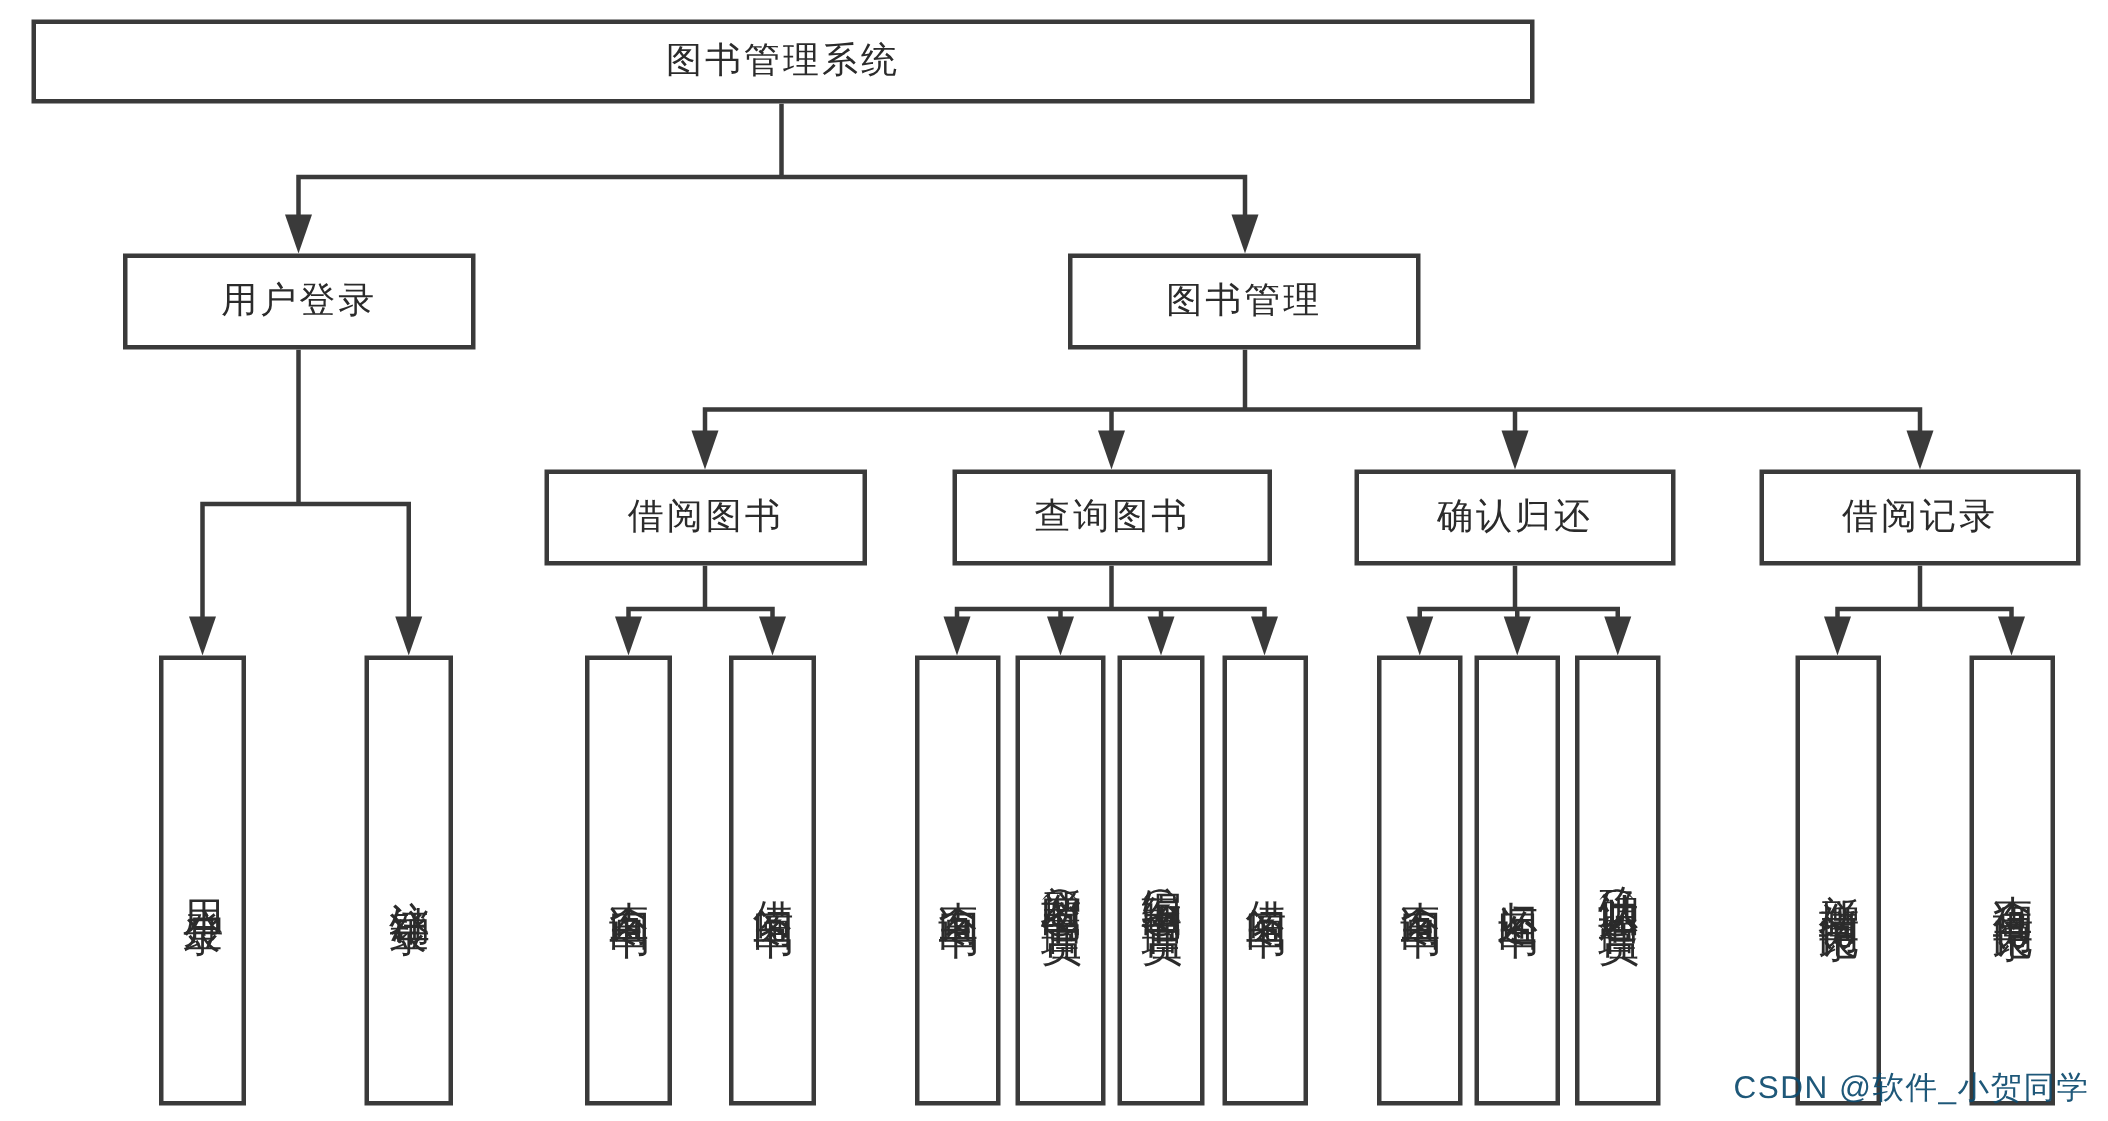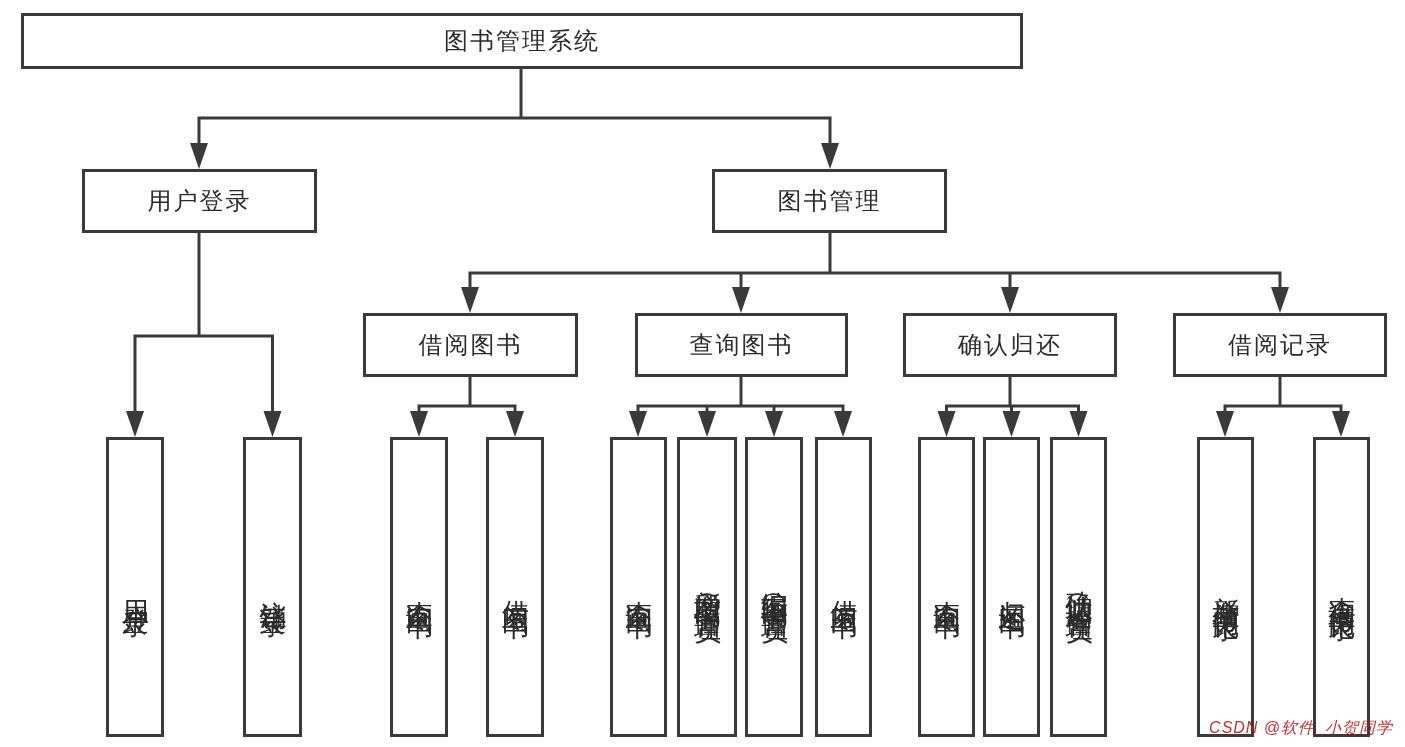--- a/index.html
+++ b/index.html
@@ -32,27 +32,26 @@
     writing-mode:vertical-rl;
     font-size:27px;
     letter-spacing:4px;
     line-height:1;
     white-space:nowrap;
   }
   .watermark{
     position:absolute;
     right:12px;
     bottom:8px;
-    font-size:16px;
+    font-size:21px;
     letter-spacing:1px;
-    color:#b91c1c;
+    color:#0c4a6e;
     opacity:0.92;
     z-index:5;
     white-space:nowrap;
-    font-style:italic;
   }
 </style>
 </head>
 <body>
 
 <div class="canvas">
 
   <svg class="wires" width="1405" height="747" viewBox="0 0 1405 747">
     <g stroke="#3a3a3a" stroke-width="3" fill="none">
 

